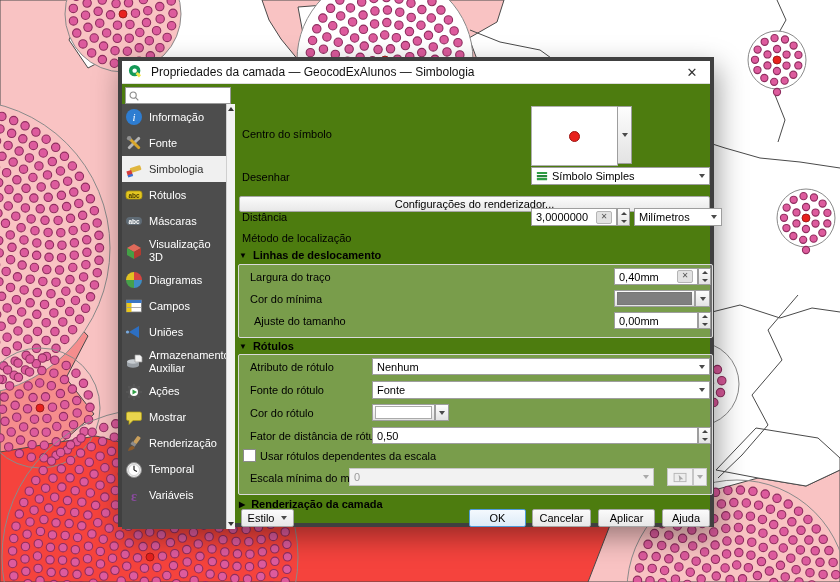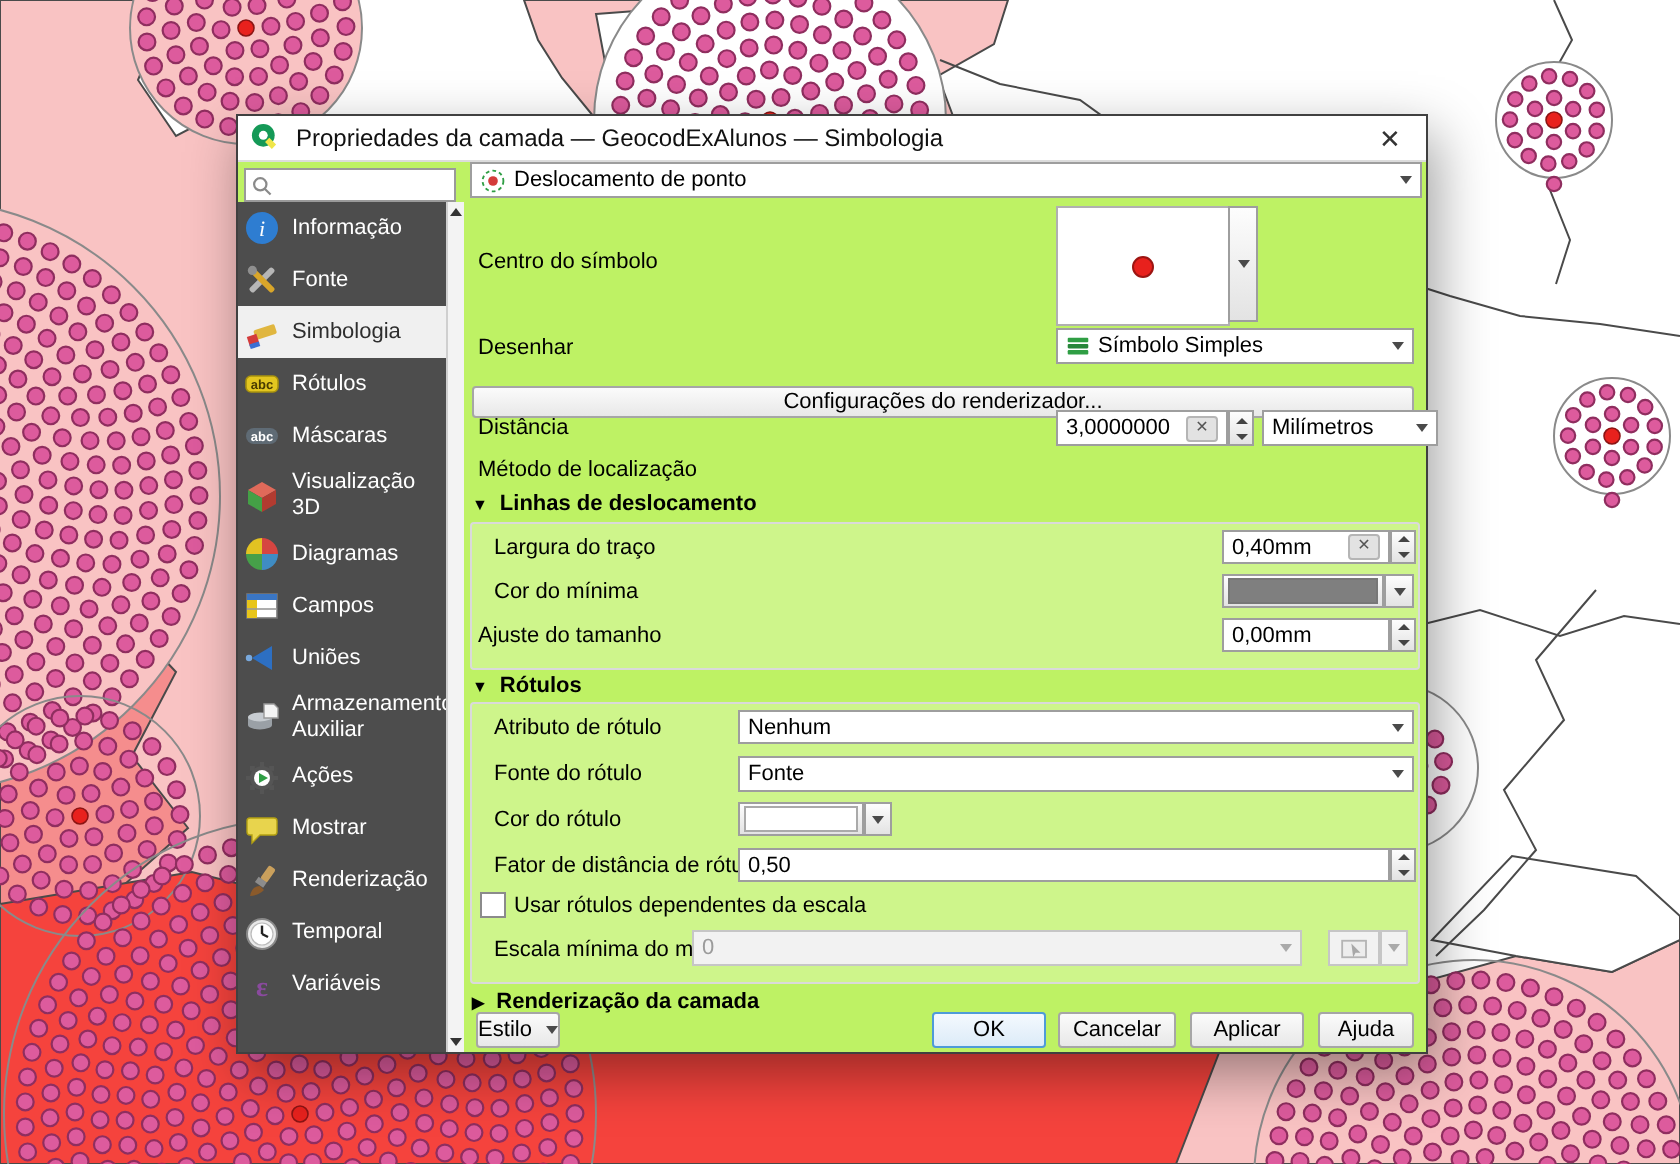--- a/index.html
+++ b/index.html
@@ -1,21 +1,21 @@
 <!DOCTYPE html>
 <html><head>
 <meta charset="utf-8">
 <style>
   html,body{margin:0;padding:0}
   body{width:840px;height:582px;position:relative;overflow:hidden;
        font-family:"Liberation Sans",sans-serif;background:#fff;font-size:11px;color:#000}
   #map{position:absolute;left:0;top:0}
   
-  .dialog{position:absolute;left:118px;top:57px;width:596px;height:470px;background:#bef264;
-          border:1px solid #404040;box-shadow:4px 10px 26px rgba(0,0,0,.38);box-sizing:border-box}
+  .dialog{position:absolute;left:118px;top:57px;width:596px;height:470px;background:#4d7c0f;
+          border:4px solid #404040;box-shadow:4px 10px 26px rgba(0,0,0,.38);box-sizing:border-box}
   .titlebar{position:absolute;left:0;top:0;width:100%;height:23px;background:#fff;
             border-bottom:1px solid #dcdcdc;display:flex;align-items:center;padding:0 5px;box-sizing:border-box}
   .titlebar .ttl{font-size:12px;margin-left:6px;color:#111;white-space:nowrap}
   .closebtn{margin-left:auto;width:26px;height:22px;display:flex;align-items:center;justify-content:center;
             font-size:13px;color:#333}
   .searchbox{position:absolute;left:3px;top:26px;width:100px;height:15px;border:1px solid #9a9a9a;
              background:#fff;display:flex;align-items:center;padding:0 2px;gap:2px}
   .searchbox input{border:0;outline:0;width:80px;font-size:10px;background:transparent}
   .sidebar{position:absolute;left:0;top:43px;width:104px;height:425px;background:#4d4d4d;overflow:hidden}
   .sbitem{display:flex;align-items:center;gap:6px;padding:4px 3px;color:#fff;font-size:11px;line-height:1.15}
@@ -1622,30 +1622,20 @@
           </svg></span>
       <span>Variáveis</span>
     </div>
 
   </div>
   <div class="scrollstrip">
     <span class="up"></span>
     <span class="dn"></span>
   </div>
 
-  <div class="combo" style="left:116px;top:23px;width:476px">
-    <span style="width:13px;height:13px">
-      <svg viewBox="0 0 14 14" width="13" height="13">
-          <circle cx="7" cy="7" r="5.6" fill="#fff" stroke="#2f9e44" stroke-width="1" stroke-dasharray="2 1.7"></circle>
-          <circle cx="7" cy="7" r="2.6" fill="#d43b3b"></circle>
-        </svg>
-    </span>
-    <span>Deslocamento de ponto</span>
-    <span class="tri"></span>
-  </div>
 
   <span class="lbl" style="left:120px;top:67px">Centro do símbolo</span>
   <div class="preview">
       <span class="dot"></span>
     </div>
   <div class="arrbtn" style="left:495px;top:45px;width:15px;height:58px">
       <span class="tri" style="margin:0"></span>
     </div>
 
   <span class="lbl" style="left:120px;top:110px">Desenhar</span>
@@ -1697,21 +1687,21 @@
     </div>
 
   <span class="lbl" style="left:128px;top:232px">Cor do mínima</span>
   <div class="swatch" style="left:492px;top:229px;width:81px;height:17px">
     <span class="col" id="cor-traco-swatch" style="background: rgb(127, 127, 127);"></span>
   </div>
   <div class="arrbtn" style="left:573px;top:229px;width:15px;height:17px">
       <span class="tri" style="margin:0"></span>
     </div>
 
-  <span class="lbl" style="left:120px;top:254px">Ajuste do tamanho</span>
+  <span class="lbl" style="left:132px;top:254px">Ajuste do tamanho</span>
   <div class="spin" style="left:492px;top:251px;width:84px;height:17px">
     <span>0,00mm</span>
   </div>
   <div class="spinarr" style="left:576px;top:251px;height:17px">
       <i class="u"></i>
       <i class="d"></i>
     </div>
 
   <div class="sec" style="left:117px;top:279px">
     <span class="arr">▼</span>
@@ -1766,21 +1756,21 @@
   </div>
   <div class="arrbtn disabled" style="left:571px;top:407px;width:14px;height:18px">
       <span class="tri" style="margin:0"></span>
     </div>
 
   <div class="sec" style="left:117px;top:437px">
     <span class="arr">▶</span>
     <span>Renderização da camada</span>
   </div>
 
-  <div class="btn" style="left:119px;top:448px;width:42px">
+  <div class="btn" style="left:119px;top:448px;width:53px">
     <span>Estilo</span>
     <span class="tri" style="margin-left:7px"></span>
   </div>
   <div class="btn ok" style="left:347px;top:448px;width:57px">
       <span>OK</span>
     </div>
   <div class="btn" style="left:410px;top:448px;width:59px">
       <span>Cancelar</span>
     </div>
   <div class="btn" style="left:476px;top:448px;width:57px">

